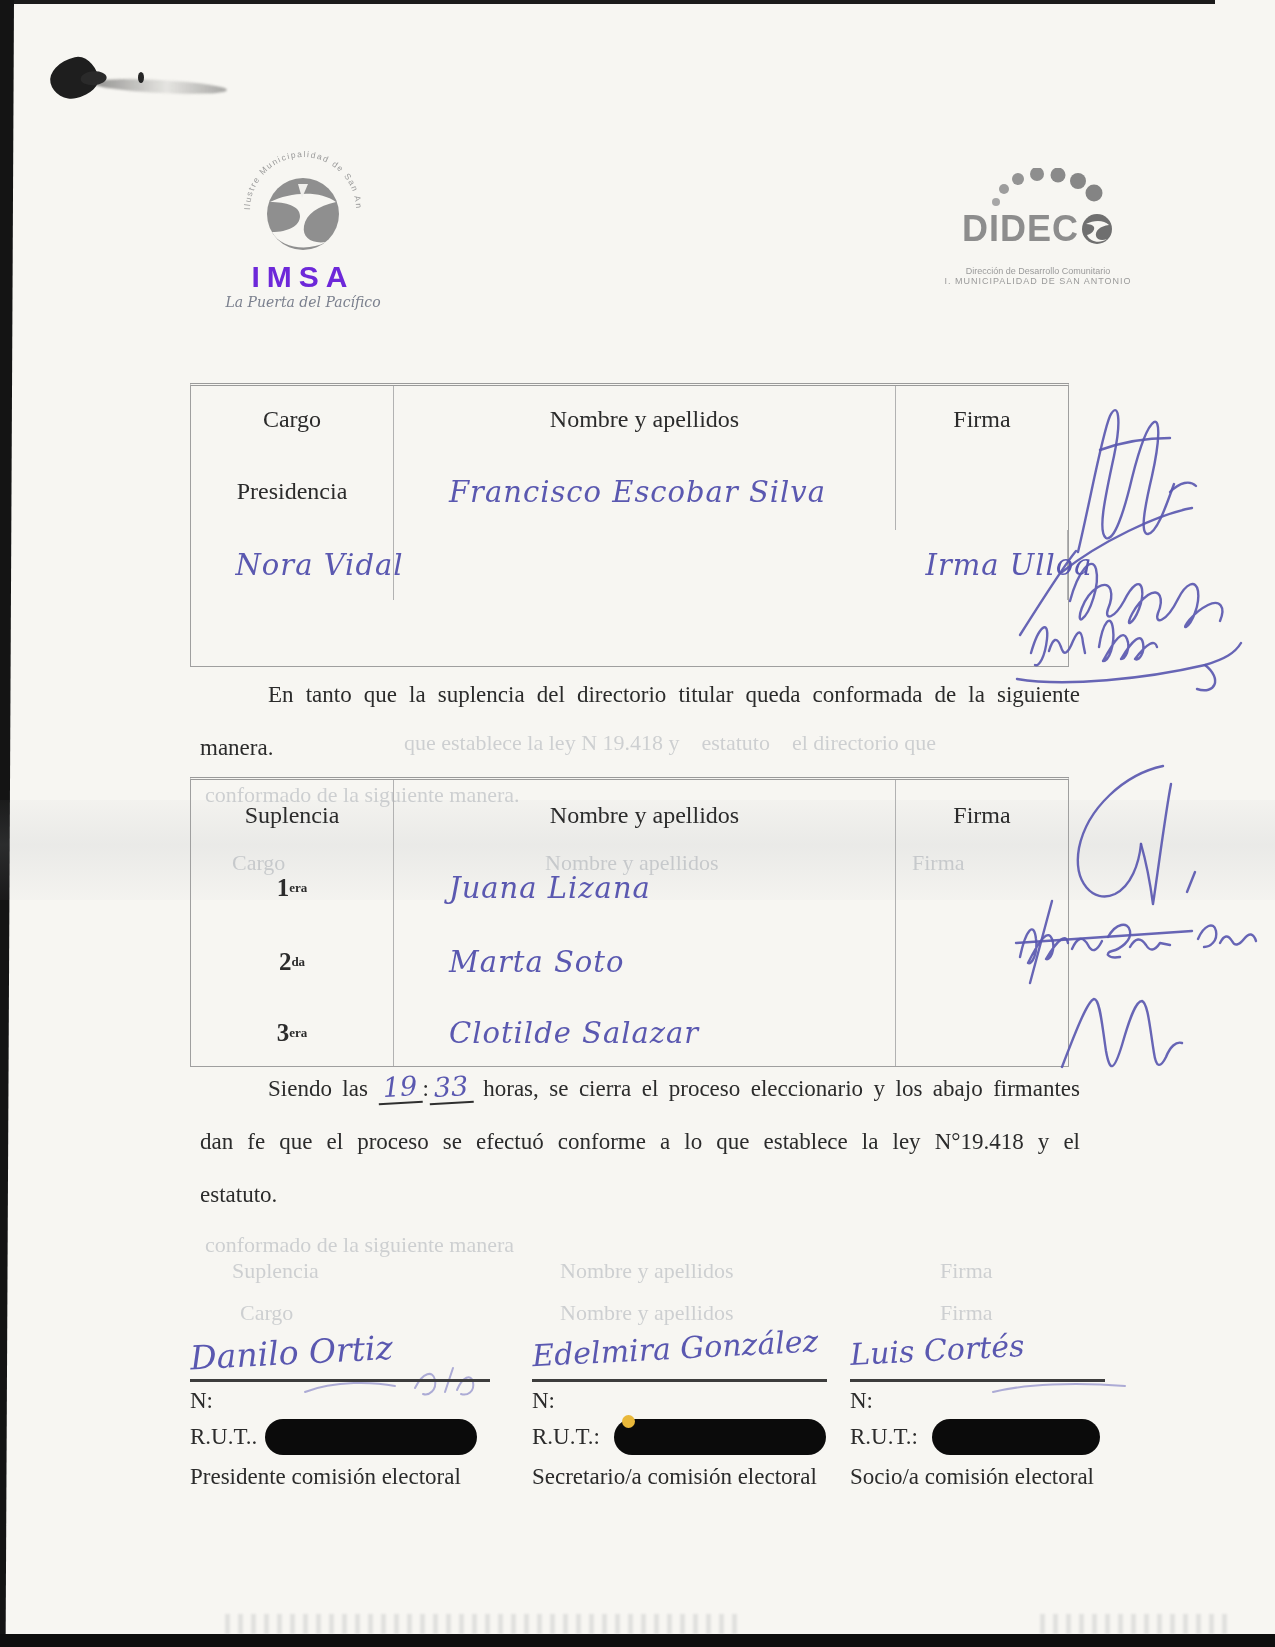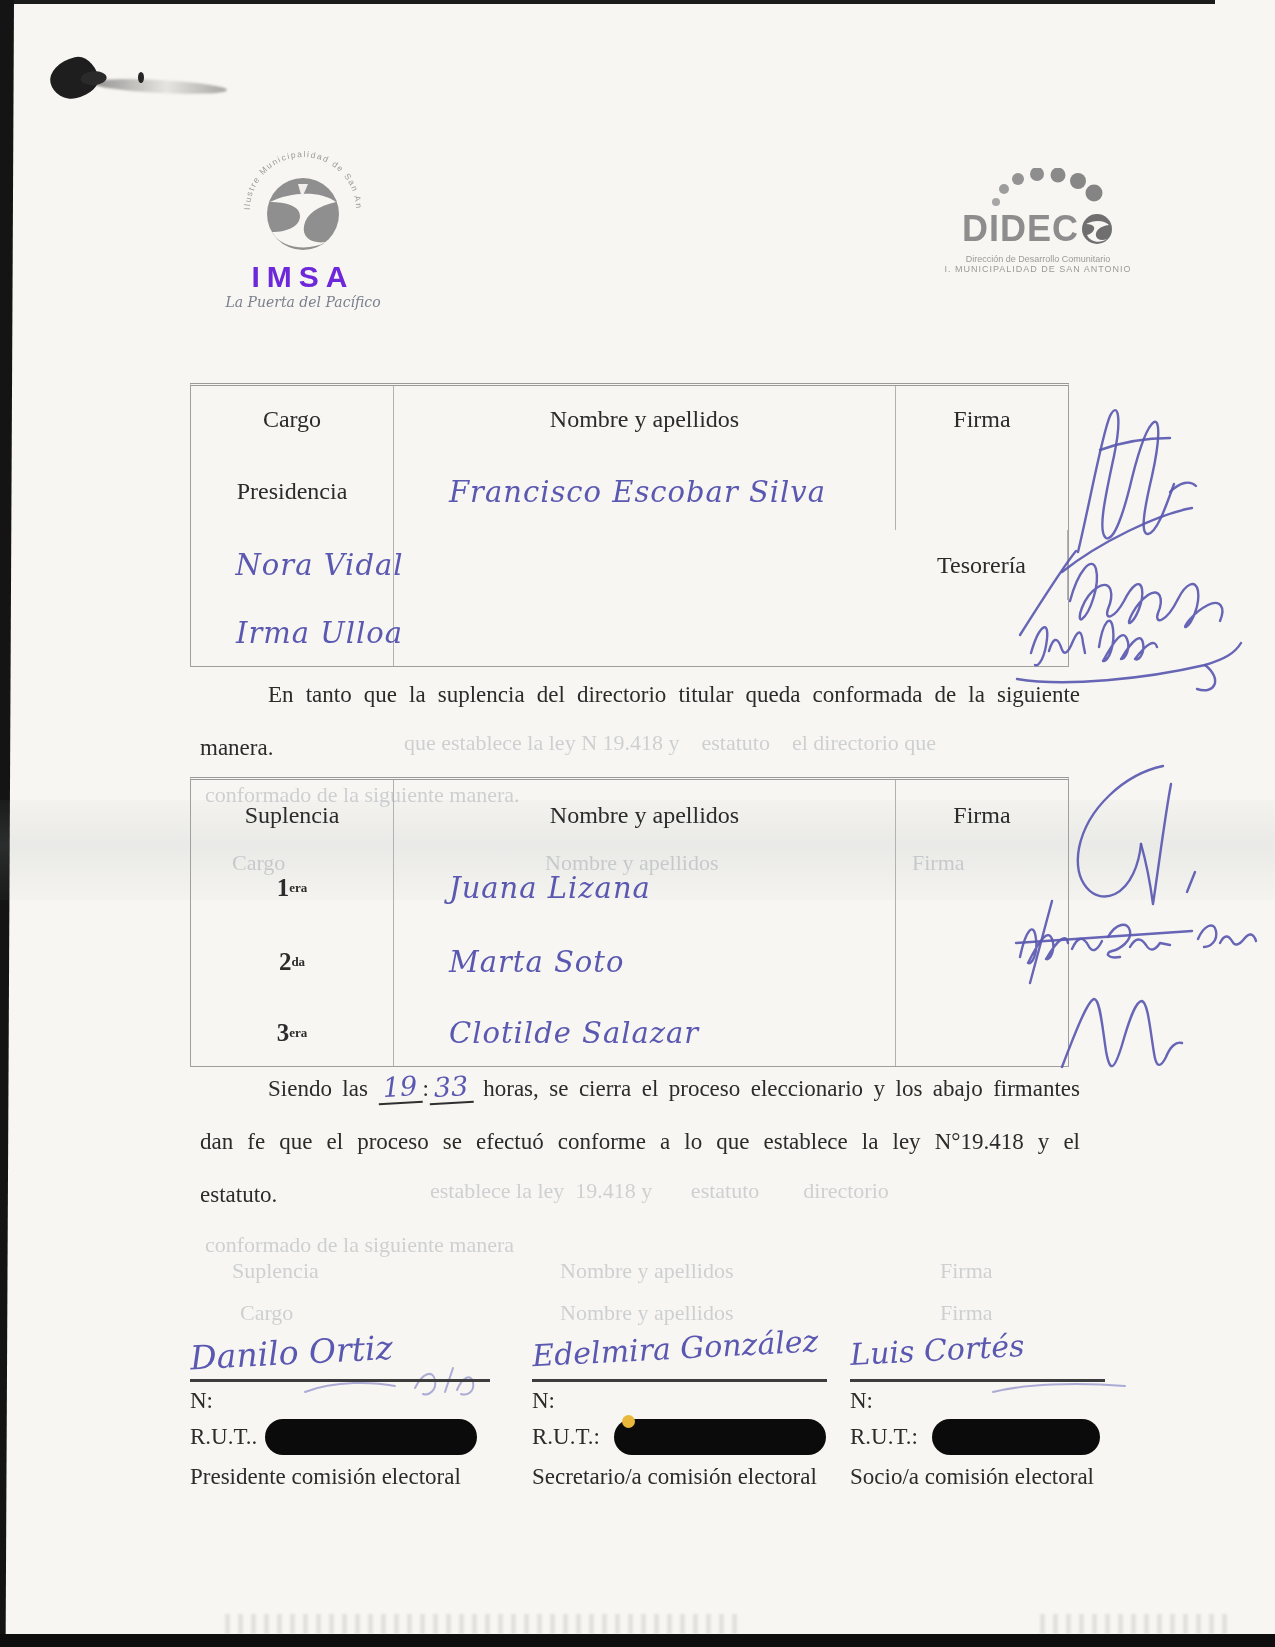--- a/index.html
+++ b/index.html
@@ -25,21 +25,21 @@
   .speck{position:absolute;left:138px;top:72px;width:6px;height:11px;background:#262626;border-radius:50%;}
 
   
   .imsa{position:absolute;left:198px;top:148px;width:210px;text-align:center;}
   .imsa .acro{font-family:"Liberation Sans",sans-serif;font-weight:bold;font-size:30px;letter-spacing:7px;
         color:#6d28d9;margin-top:-4px;}
   .imsa .tag{font-family:"DejaVu Serif",serif;font-style:italic;font-size:14px;color:#7b808e;margin-top:0px;}
   .dideco{position:absolute;left:918px;top:168px;width:240px;text-align:center;
         font-family:"Liberation Sans",sans-serif;color:#8d8d8d;}
   .dideco .word{font-size:36px;font-weight:bold;letter-spacing:1px;line-height:34px;display:inline-block;vertical-align:middle;}
-  .dideco .sub1{font-size:9px;color:#9a9a9a;margin-top:8px;}
+  .dideco .sub1{font-size:9px;color:#9a9a9a;margin-top:20px;}
   .dideco .sub2{font-size:9px;letter-spacing:1px;color:#9a9a9a;}
 
   
   .para{position:absolute;left:200px;width:880px;font-size:23px;line-height:53px;
         text-align:justify;text-indent:68px;word-spacing:3px;margin:0;}
   .p1{top:270px;} .p2{top:668px;} .p3{top:1062px;}
   .hand{font-family:"DejaVu Serif",serif;font-style:italic;color:#5a58b0;}
   .time{display:inline-block;text-indent:0;font-size:27px;min-width:44px;text-align:center;
         border-bottom:2px solid #2f2f2f;line-height:30px;transform:rotate(-3deg);}
 
@@ -140,35 +140,33 @@
     <div class="cell c2 row2">
         <div class="cellwrap"><span class="hand hw">Francisco Escobar Silva</span></div>
       </div>
     <div class="cell c3 row2"></div>
 
     <div class="cell c2 row3">
         <div class="cellwrap"><span class="hand hw">Nora Vidal</span></div>
       </div>
     <div class="cell c3 row3"></div>
 
-    <div class="cell c1 td-label row4">Tesorería</div>
     <div class="cell c2 row4">
         <div class="cellwrap"><span class="hand hw">Irma Ulloa</span></div>
       </div>
     <div class="cell c3 row4"></div>
   </div>
 
   <p class="para p2">En tanto que la suplencia del directorio titular queda conformada de la siguiente manera.</p>
 
   <span class="ghost" style="left:404px;top:730px;">que establece la ley N 19.418 y    estatuto    el directorio que</span>
   <span class="ghost" style="left:205px;top:782px;">conformado de la siguiente manera.</span>
   <span class="ghost" style="left:232px;top:850px;">Cargo</span>
   <span class="ghost" style="left:545px;top:850px;">Nombre y apellidos</span>
   <span class="ghost" style="left:912px;top:850px;">Firma</span>
-  <span class="ghost" style="left:430px;top:1178px;">establece la ley  19.418 y       estatuto        directorio</span>
   <span class="ghost" style="left:205px;top:1232px;">conformado de la siguiente manera</span>
   <span class="ghost" style="left:232px;top:1258px;">Suplencia</span>
   <span class="ghost" style="left:560px;top:1258px;">Nombre y apellidos</span>
   <span class="ghost" style="left:940px;top:1258px;">Firma</span>
   <span class="ghost" style="left:240px;top:1300px;">Cargo</span>
   <span class="ghost" style="left:560px;top:1300px;">Nombre y apellidos</span>
   <span class="ghost" style="left:940px;top:1300px;">Firma</span>
 
   <div class="table t2">
     <div class="cell c1 th">Suplencia</div>

